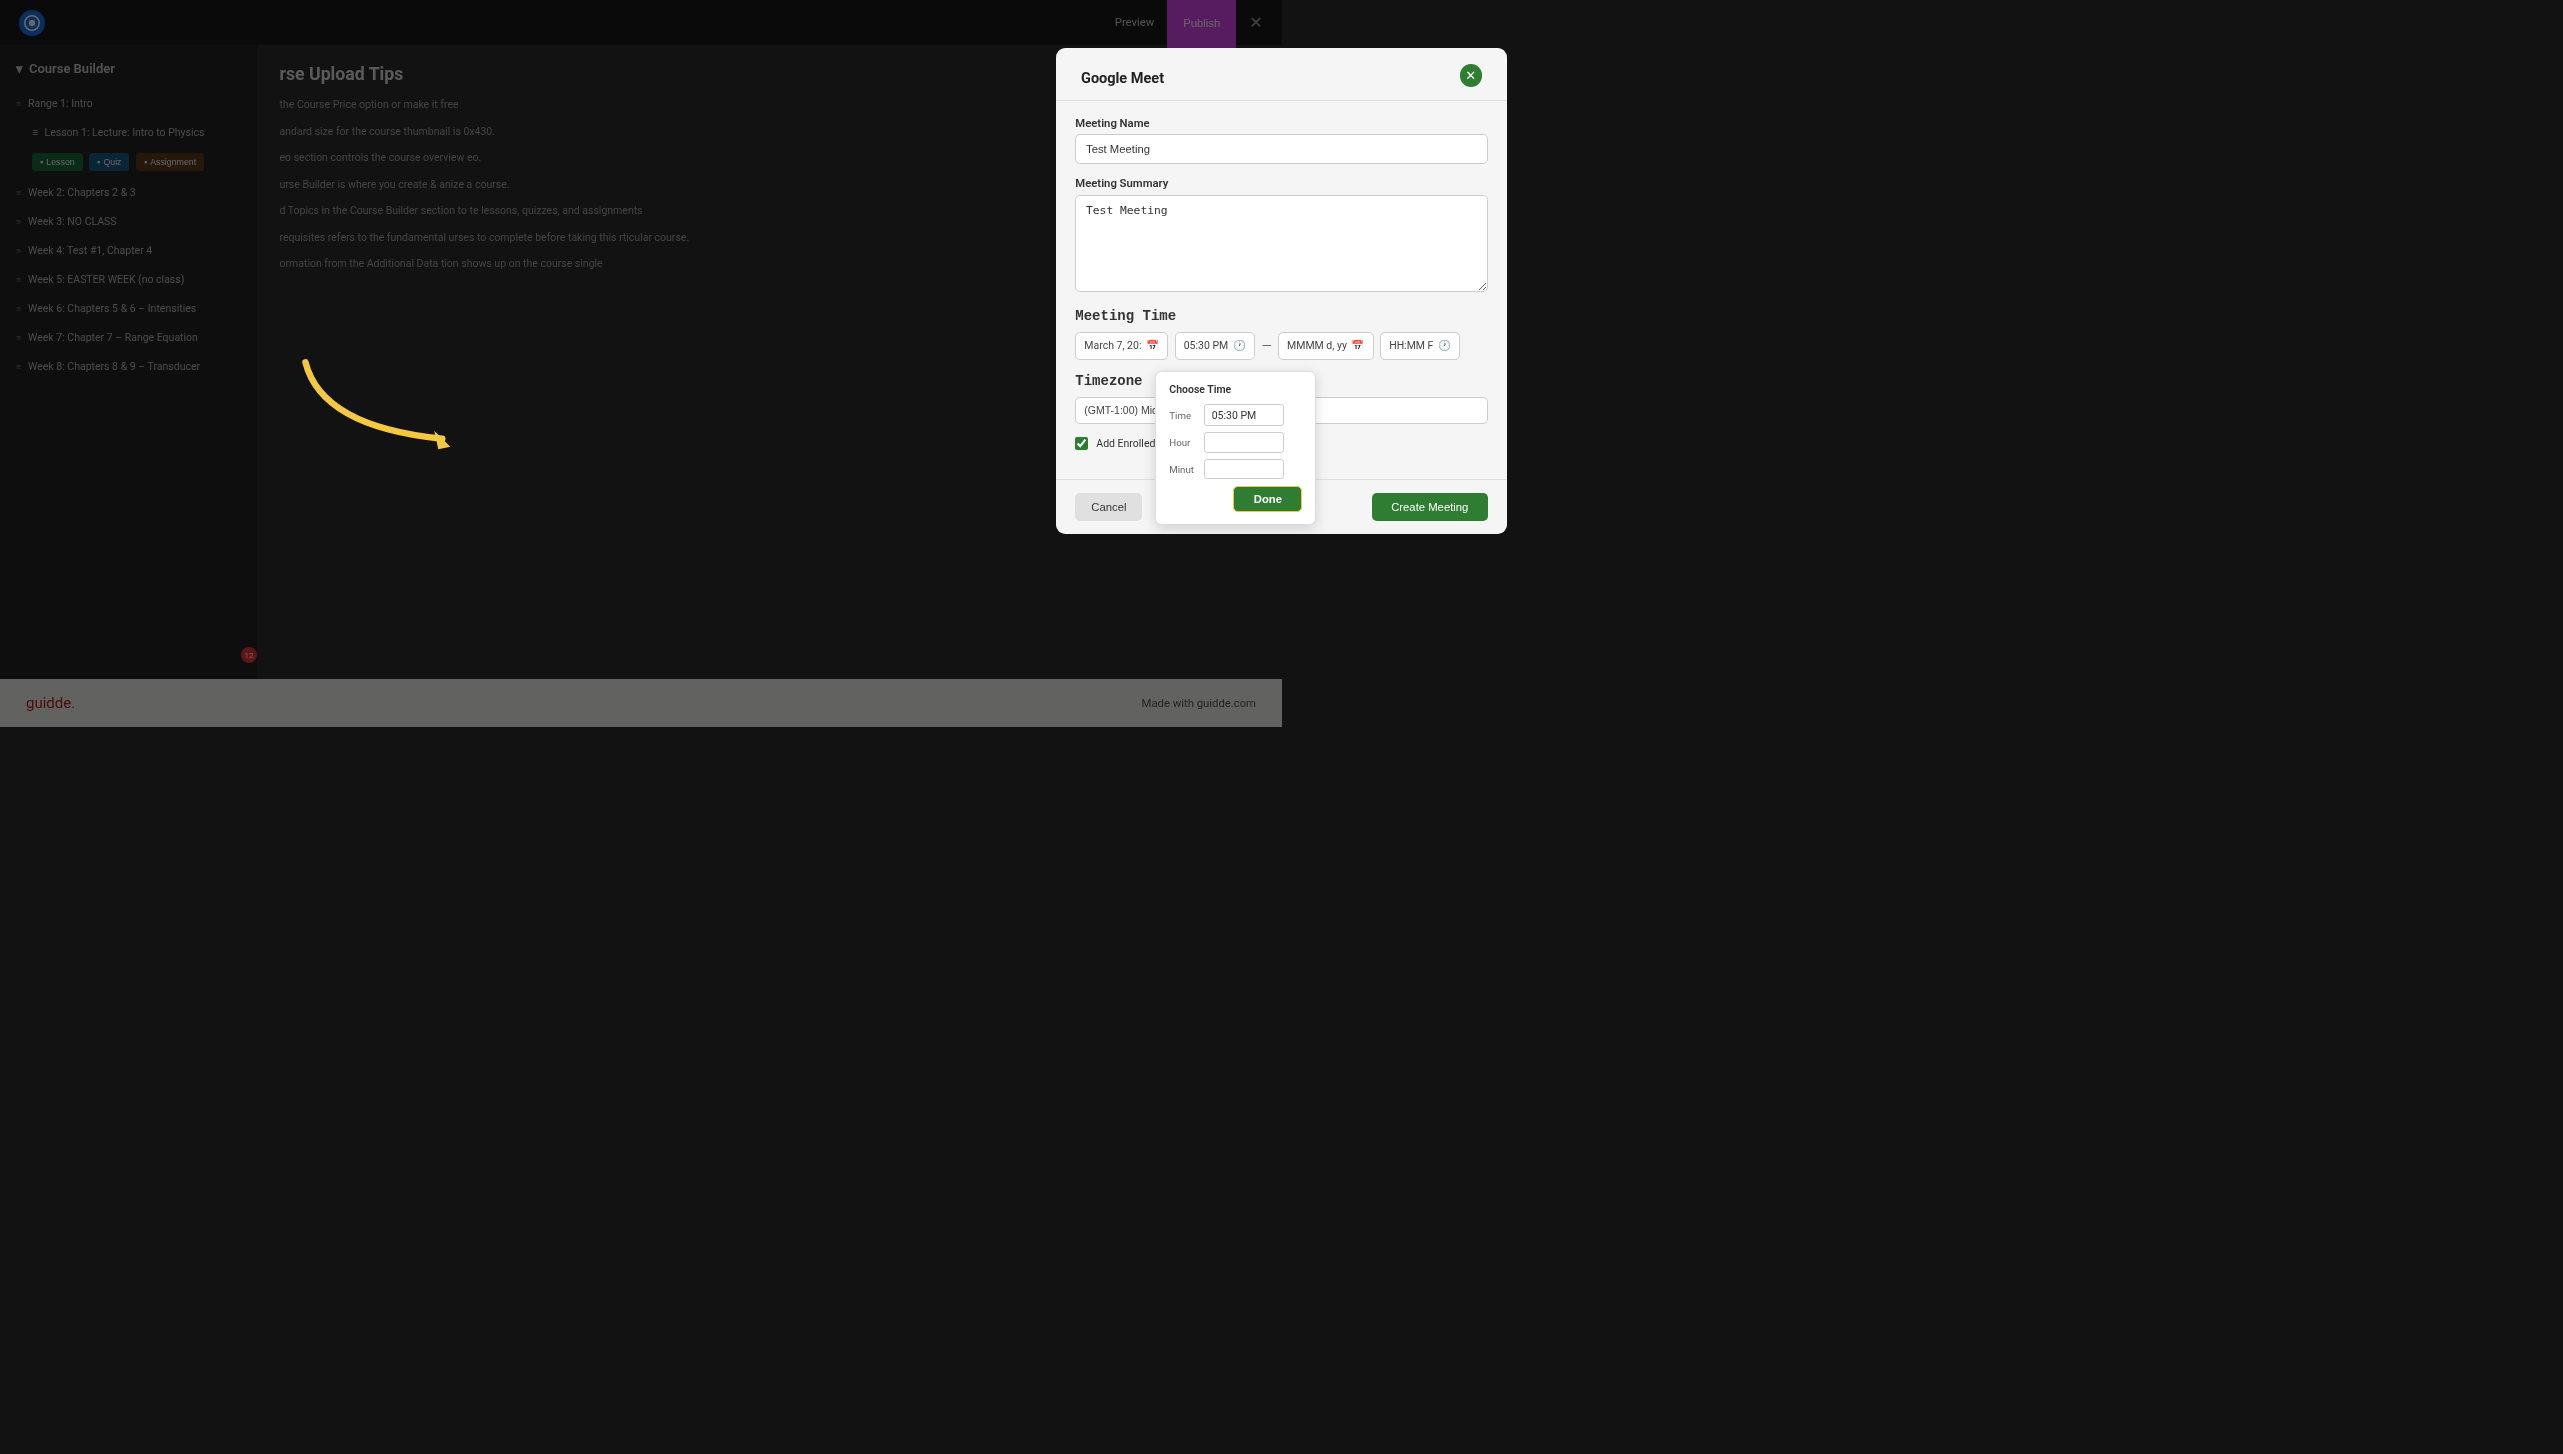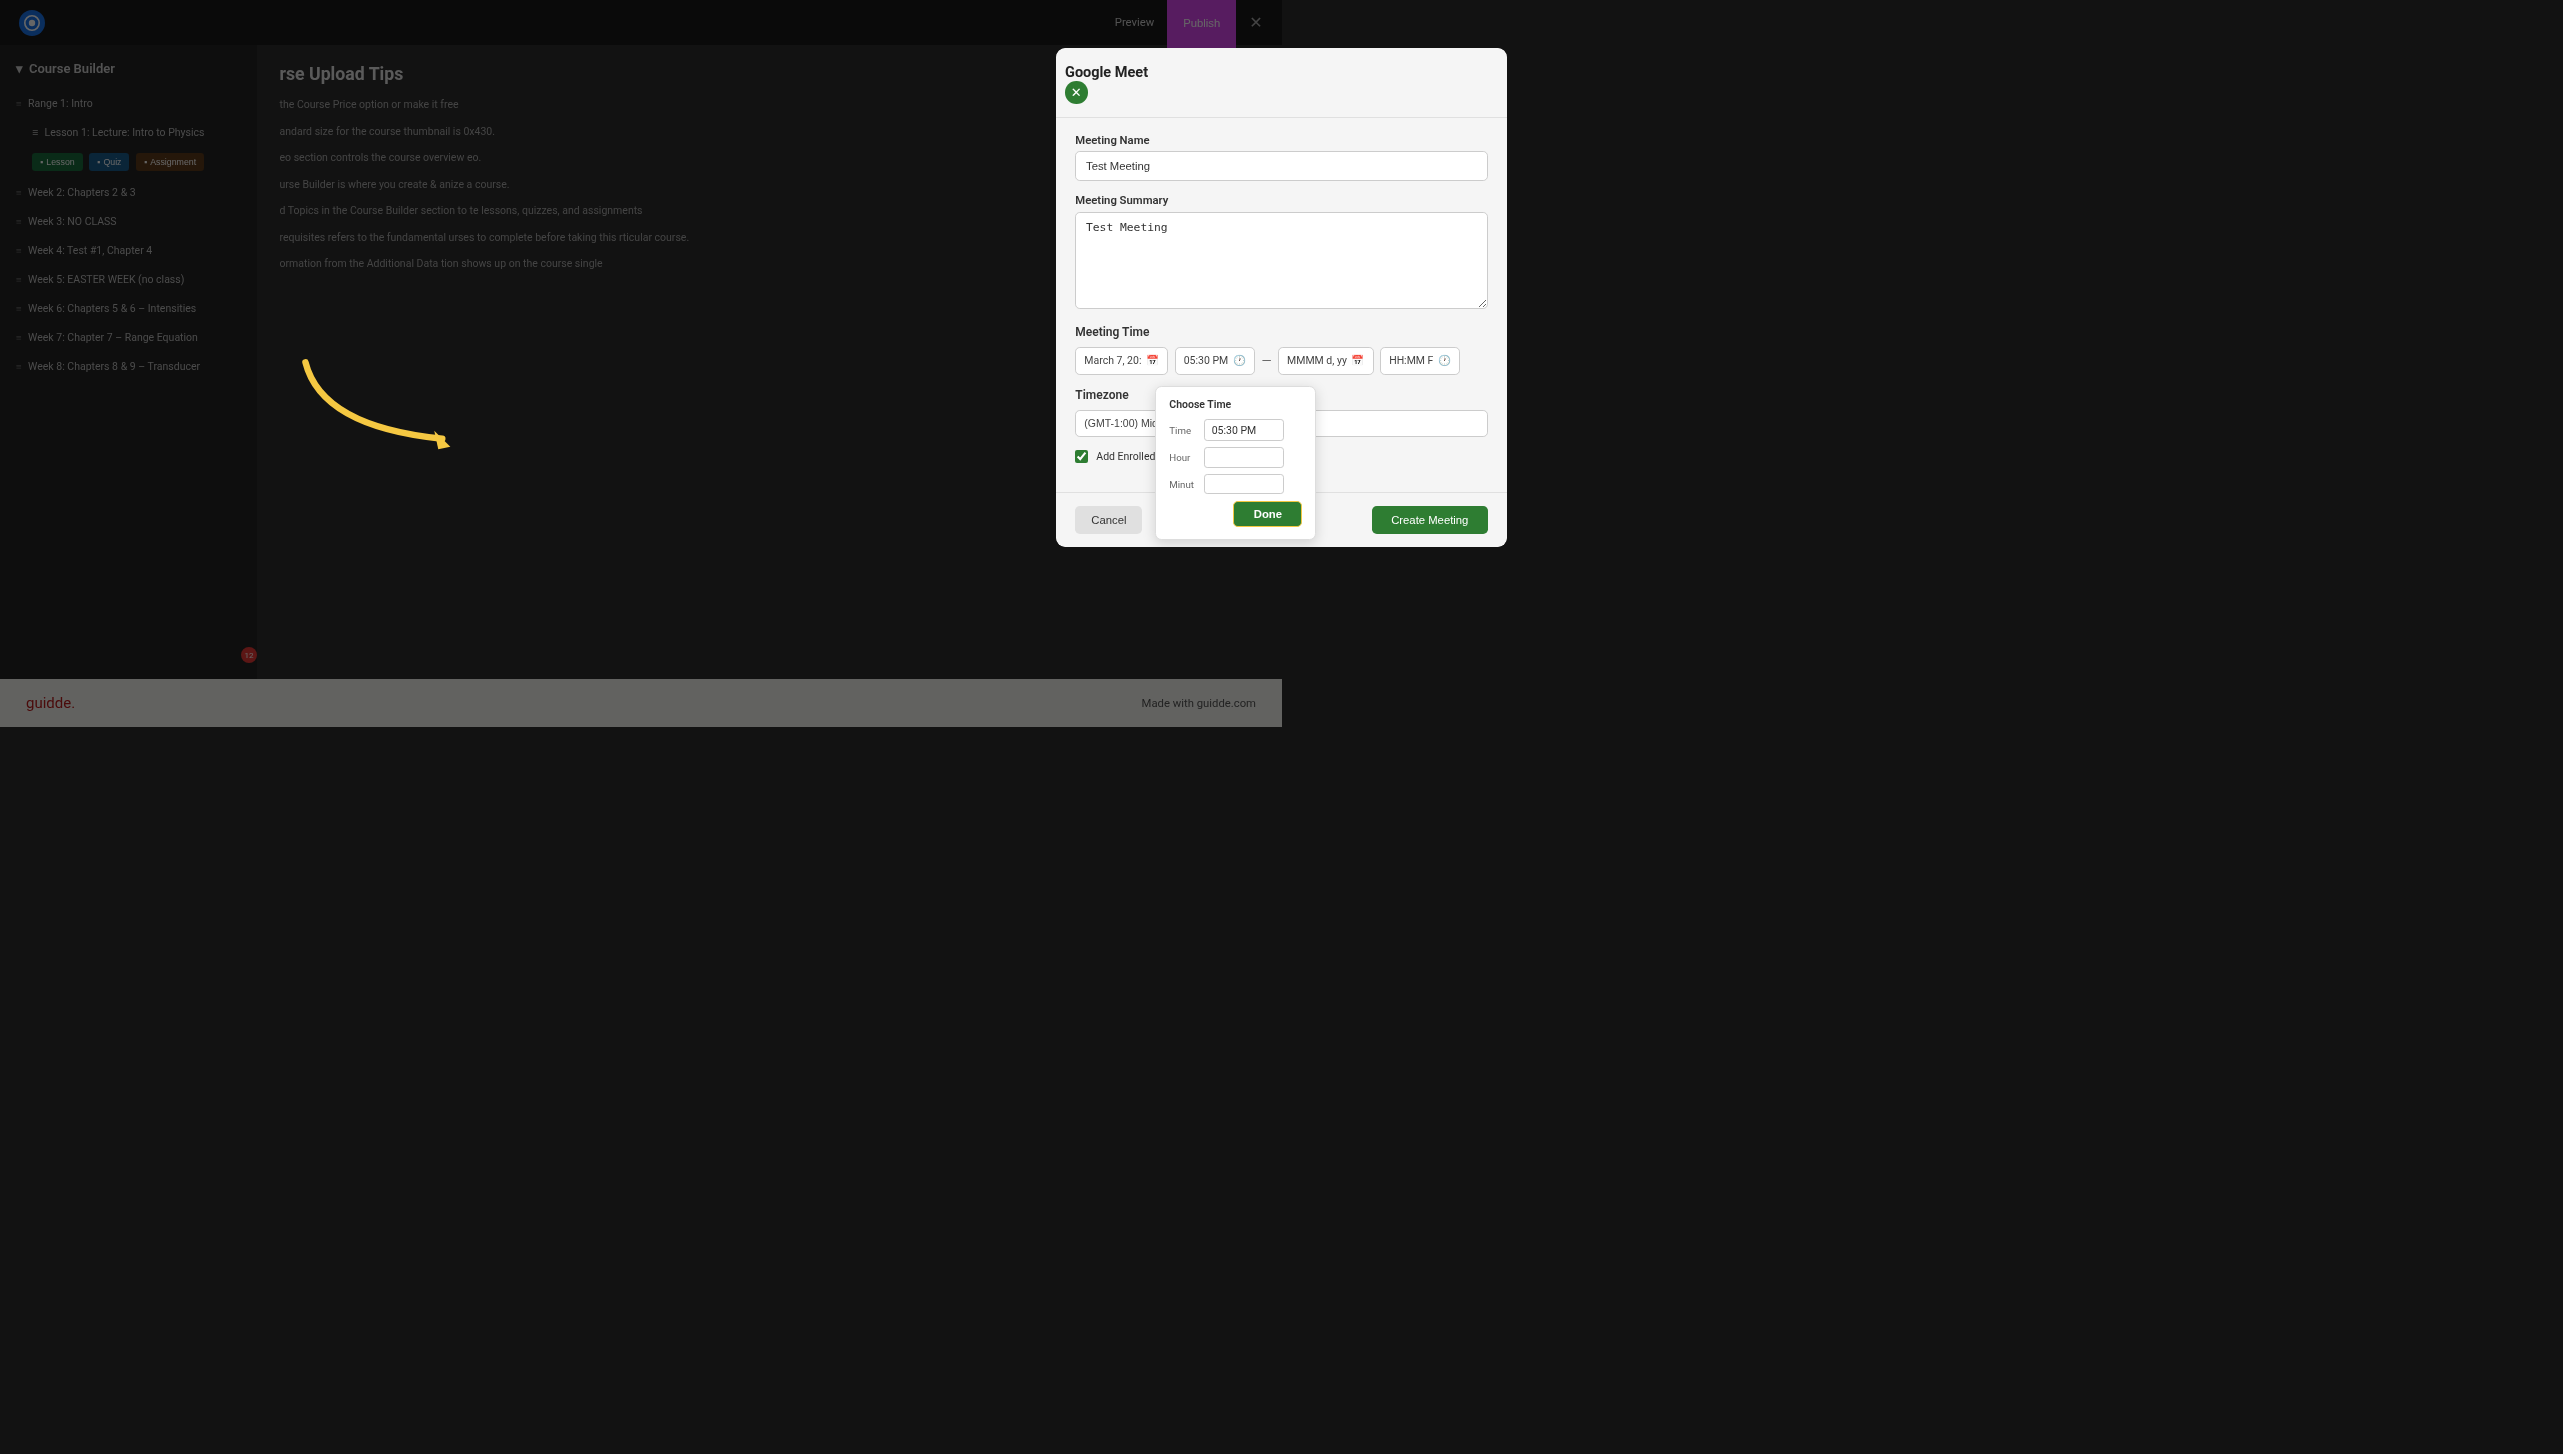--- a/index.html
+++ b/index.html
@@ -198,27 +198,26 @@
     .dialog {
       background: #f5f5f5;
       border-radius: 9.7px;
       width: 451px;
       max-height: 80vh;
       overflow-y: auto;
       position: relative;
     }
     .dialog-header {
       display: flex;
-      align-items: flex-start;
+      align-items: flex-end;
       justify-content: space-between;
-      padding: 16px 9px 13px;
+      padding: 16px 25px 13px;
       border-bottom: 0.8px solid #e0e0e0;
       background: #f5f5f5;
       border-radius: 9.7px 9.7px 0 0;
-      flex-direction: column;
     }
     .dialog-title {
       font-size: 14.5px;
       font-weight: 700;
       color: #222;
     }
     .dialog-close-btn {
       background: #2e7d32;
       color: white;
       border: none;
@@ -259,24 +258,25 @@
       padding: 8px 9.7px;
       font-size: 11.3px;
       color: #333;
       background: white;
       outline: none;
       resize: vertical;
       height: 97px;
       margin-bottom: 13px;
     }
     .form-section-title {
-      font-size: 12px;
+      font-size: 14px;
       font-weight: 600;
       color: #333;
       margin-bottom: 8px;
+      font-family: Liberation Mono, monospace;
     }
     .time-row {
       display: flex;
       align-items: center;
       gap: 6.4px;
       margin-bottom: 13px;
       position: relative;
     }
     .date-input-group {
       display: flex;

